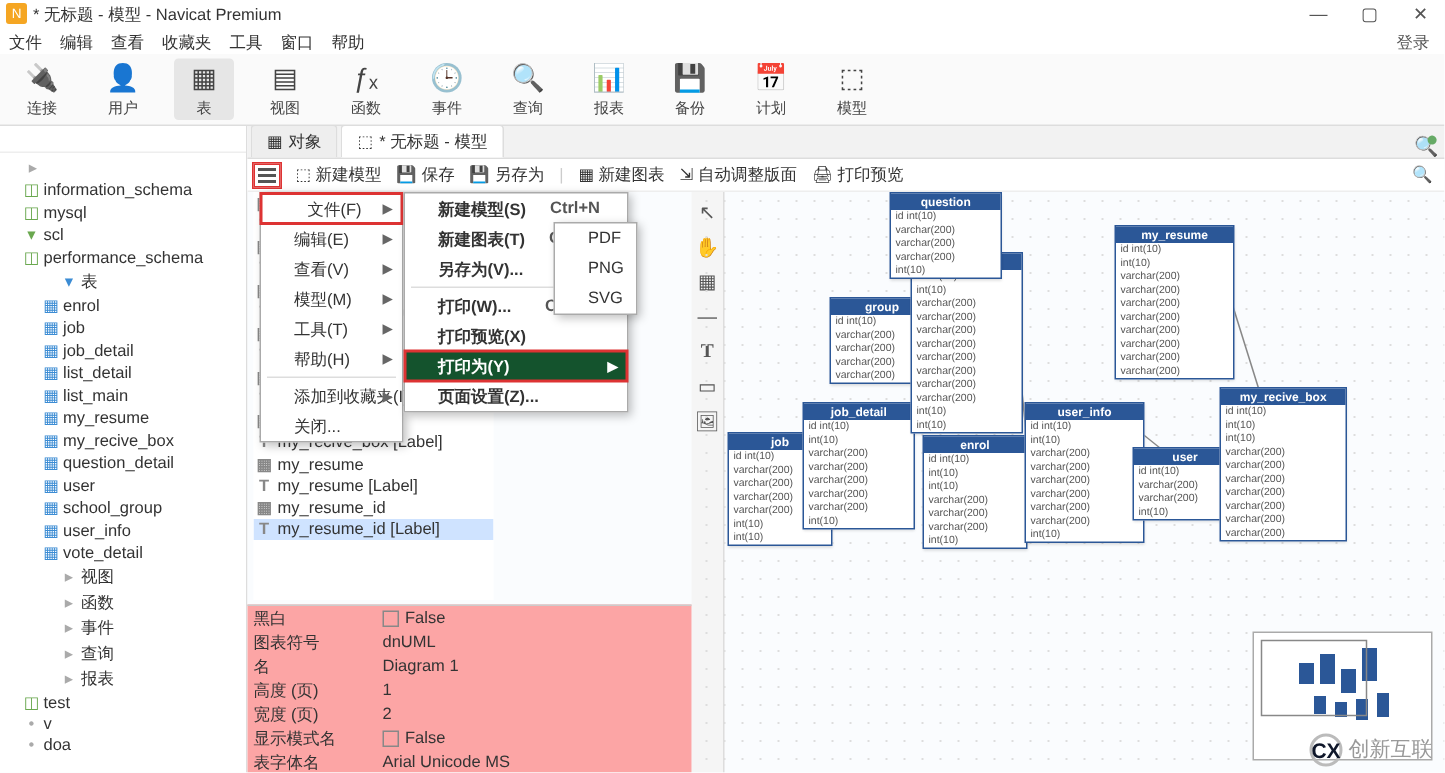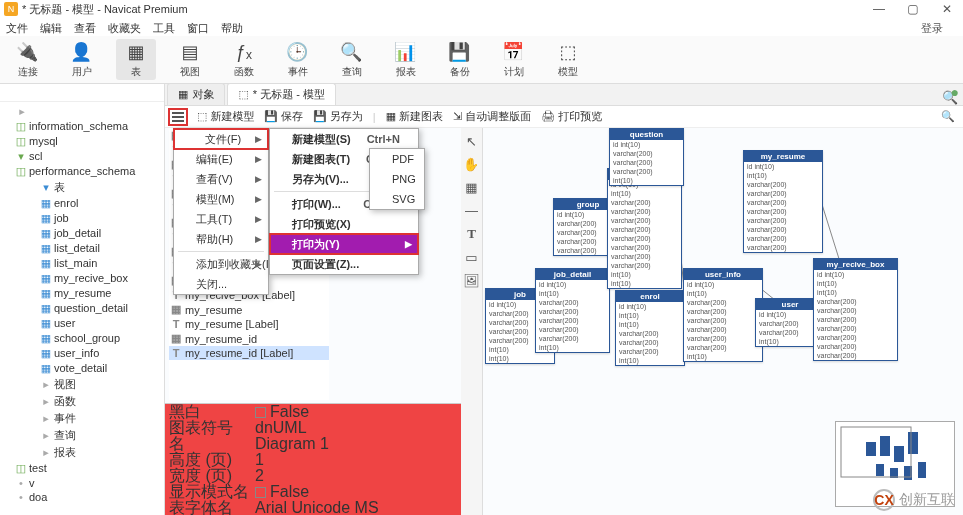--- a/index.html
+++ b/index.html
@@ -8,35 +8,35 @@
 
 .titlebar { height: 18px; display: flex; align-items: center; padding: 0 4px; background: #fff; }
 .titlebar .app-icon { width: 14px; height: 14px; background: #f5a623; border-radius: 2px; margin-right: 4px; display:flex; align-items:center; justify-content:center; font-size:9px; color:#fff;}
 .titlebar .title { font-size: 11px; }
 .titlebar .wincontrols { margin-left: auto; display: flex; gap: 10px; font-size: 12px; color: #555;}
 .wincontrols span { width: 24px; text-align: center; cursor: default; }
 
 
 .menubar { height: 18px; display: flex; align-items: flex-end; padding: 0 6px; gap: 12px; font-size: 11px; }
 .menubar span { cursor: default; }
-.login { margin-left: auto; margin-right: 14px; color: #555; }
+.login { margin-left: auto; margin-right: 4px; color: #555; }
 
 
 .toolbar { height: 48px; display: flex; align-items: center; gap: 14px; padding: 0 8px; background: #fafafa; border-bottom: 1px solid #ddd;}
 .tool { display: flex; flex-direction: column; align-items: center; gap: 1px; font-size: 10px; color: #444; width: 40px; }
 .tool .icon { width: 26px; height: 24px; display: flex; align-items: center; justify-content: center; font-size: 18px; }
 .tool.active { background: #e6e6e6; border-radius: 3px; padding: 1px 2px;}
 
 
 .main { display: flex; height: calc(515px - 18px - 18px - 48px); }
 .left { width: 165px; border-right: 1px solid #ddd; overflow: hidden; background: #fff; }
 .left .search { height: 18px; border-bottom: 1px solid #eee; background:#fff;}
 .tree { font-size: 11px; padding: 2px 0; }
 .tree .node { padding: 1px 0 1px 4px; white-space: nowrap; }
-.tree .in1 { padding-left: 16px; } .tree .in2 { padding-left: 15px; } .tree .in3 { padding-left: 40px; } .tree .in4 { padding-left: 40px;}
+.tree .in1 { padding-left: 16px; } .tree .in2 { padding-left: 15px; } .tree .in3 { padding-left: 40px; } .tree .in4 { padding-left: 28px;}
 .tree .ico { display:inline-block; width:12px; text-align:center; margin-right:2px; color:#aaa;}
 .tree .db { color:#6aa84f;}
 .tree .tbl { color:#3b8cd4;}
 
 
 .center { flex: 1; position: relative; background: #fafcfe; }
 .tabs { display: flex; height: 22px; border-bottom: 1px solid #ddd; background: #f2f2f2; align-items:flex-end; }
 .tab { padding: 3px 10px; font-size: 11px; border: 1px solid #ddd; border-bottom: none; background: #fff; margin-left: 2px; border-radius: 3px 3px 0 0; display:flex; align-items:center; gap:4px;}
 .tab.inactive { background: #eee;}
 .tabs .right-search { margin-left:auto; margin-right:4px; color:#888; font-size:13px;}
@@ -45,48 +45,48 @@
 .subtoolbar .st-btn { display:flex; align-items:center; gap:3px; }
 .menu-btn { width:18px; height:16px; border:1px solid #d33; display:flex; flex-direction:column; justify-content:center; gap:2px; padding:2px; outline:1px solid #d33;}
 .menu-btn div { height:2px; background:#555;}
 
 
 .ctxmenu { position:absolute; background:#fff; border:1px solid #aaa; box-shadow:2px 2px 6px rgba(0,0,0,0.25); font-size:11px; z-index:50;}
 .ctxmenu .row { display:flex; align-items:center; height:20px; padding:0 22px 0 22px; position:relative; white-space:nowrap;}
 .ctxmenu .row .arrow { position:absolute; right:6px; font-size:9px; color:#666;}
 .ctxmenu .row .shortcut { margin-left:auto; padding-left:16px; color:#555;}
 .ctxmenu .row.hi-red { outline:2px solid #d33; outline-offset:-1px;padding-left:31px;}
-.ctxmenu .row.hi-blue { background:#a21caf; color:#fff;}
+.ctxmenu .row.hi-blue { background:#14532d; color:#fff;}
 .ctxmenu .row.hi-blue .arrow { color:#fff;}
 .ctxmenu .sep { height:1px; background:#ddd; margin:2px 4px;}
 
 
 .objlist { position:absolute; top:44px; left:4px; width:160px; bottom:115px; background:#fff; overflow:hidden; font-size:11px;}
 .objlist .row { padding:1px 2px; display:flex; align-items:center; gap:4px;}
 .objlist .row .t { color:#888; font-weight:bold; width:10px; text-align:center;}
 .objlist .row.sel { background:#cfe3ff;}
 
 
-.proppanel { position:absolute; bottom:0; left:0; width:296px; height:112px; border-top:1px solid #ccc; background:#ef4444; font-size:16px;}
+.proppanel { position:absolute; bottom:0; left:0; width:296px; height:112px; border-top:1px solid #ccc; background:#fca5a5; font-size:11px;}
 .proppanel .prow { display:flex; height:16px; align-items:center;}
 .proppanel .prow .lbl { width:90px; padding-left:4px;}
 .proppanel .prow .val { flex:1; }
 .proppanel .chk { width:11px; height:11px; border:1px solid #888; display:inline-block; vertical-align:middle; margin-right:4px;}
 
 
 .canvas { position:absolute; top:44px; left:300px; right:0; bottom:0; background-image: radial-gradient(#ddd 0.5px, transparent 0.5px); background-size: 12px 12px; }
 .side-tools { position:absolute; top:44px; left:296px; width:22px; bottom:0; background:#f5f5f5; border-right:1px solid #ddd; display:flex; flex-direction:column; align-items:center; gap:8px; padding-top:6px; font-size:13px; color:#555;}
 
 .entity { position:absolute; background:#fff; border:1px solid #2b5797; font-size:7px; box-shadow:0 1px 2px rgba(0,0,0,0.15);}
 .entity .hdr { background:#2b5797; color:#fff; padding:1px 3px; font-weight:bold; text-align:center; font-size:8px; white-space:nowrap;}
 .entity .fld { padding:0 3px; color:#555; white-space:nowrap; line-height:9px;}
 
 .minimap { position:absolute; right:8px; bottom:8px; width:120px; height:86px; border:1px solid #aaa; background:#fff;}
 .watermark { position:absolute; right:8px; bottom:4px; font-size:14px; color:#999; display:flex; align-items:center; gap:4px;}
-.watermark .cx { width:22px; height:22px; border:2px solid #bbb; border-radius:50%; display:flex; align-items:center; justify-content:center; font-weight:bold; color:#c2410c;}
+.watermark .cx { width:22px; height:22px; border:2px solid #bbb; border-radius:50%; display:flex; align-items:center; justify-content:center; font-weight:bold; color:#0f172a;}
 
 svg.relations { position:absolute; top:0; left:0; width:100%; height:100%; pointer-events:none;}
 </style>
 </head>
 <body>
 
 <div class="titlebar">
   <div class="app-icon">N</div>
   <div class="title">* 无标题 - 模型 - Navicat Premium</div>
   <div class="wincontrols">
@@ -162,22 +162,22 @@
         <div class="node in2"><span class="ico db">◫</span><span>information_schema</span></div>
         <div class="node in2"><span class="ico db">◫</span><span>mysql</span></div>
         <div class="node in2"><span class="ico db">▾</span><span>scl</span></div>
         <div class="node in2"><span class="ico db">◫</span><span>performance_schema</span></div>
         <div class="node in3"><span class="ico tbl">▾</span><span>表</span></div>
         <div class="node in4"><span class="ico tbl">▦</span><span>enrol</span></div>
         <div class="node in4"><span class="ico tbl">▦</span><span>job</span></div>
         <div class="node in4"><span class="ico tbl">▦</span><span>job_detail</span></div>
         <div class="node in4"><span class="ico tbl">▦</span><span>list_detail</span></div>
         <div class="node in4"><span class="ico tbl">▦</span><span>list_main</span></div>
+        <div class="node in4"><span class="ico tbl">▦</span><span>my_resume</span></div>
         <div class="node in4"><span class="ico tbl">▦</span><span>my_recive_box</span></div>
-        <div class="node in4"><span class="ico tbl">▦</span><span>my_resume</span></div>
         <div class="node in4"><span class="ico tbl">▦</span><span>question_detail</span></div>
         <div class="node in4"><span class="ico tbl">▦</span><span>user</span></div>
         <div class="node in4"><span class="ico tbl">▦</span><span>school_group</span></div>
         <div class="node in4"><span class="ico tbl">▦</span><span>user_info</span></div>
         <div class="node in4"><span class="ico tbl">▦</span><span>vote_detail</span></div>
         <div class="node in3"><span class="ico ">▸</span><span>视图</span></div>
         <div class="node in3"><span class="ico ">▸</span><span>函数</span></div>
         <div class="node in3"><span class="ico ">▸</span><span>事件</span></div>
         <div class="node in3"><span class="ico ">▸</span><span>查询</span></div>
         <div class="node in3"><span class="ico ">▸</span><span>报表</span></div>
@@ -448,21 +448,21 @@
           <div class="fld">int(10)</div>
           <div class="fld">int(10)</div>
           <div class="fld">varchar(200)</div>
           <div class="fld">varchar(200)</div>
           <div class="fld">varchar(200)</div>
           <div class="fld">varchar(200)</div>
           <div class="fld">varchar(200)</div>
           <div class="fld">varchar(200)</div>
           <div class="fld">varchar(200)</div>
         </div>
-        <div class="entity" style="left: 144px; top: 0px; width: 75px;">
+        <div class="entity" style="left: 128px; top: 0px; width: 75px;">
           <div class="hdr">question</div>
           <div class="fld">id  int(10)</div>
           <div class="fld">varchar(200)</div>
           <div class="fld">varchar(200)</div>
           <div class="fld">varchar(200)</div>
           <div class="fld">int(10)</div>
         </div>
       </div>
 
     <div class="ctxmenu" id="ctx1" style="left:8px; top:44px; width:96px;">

